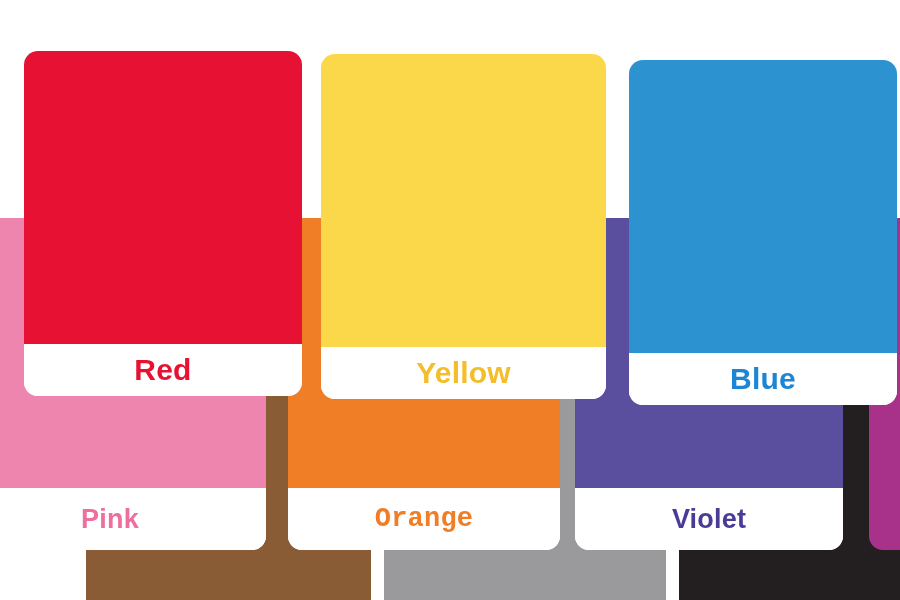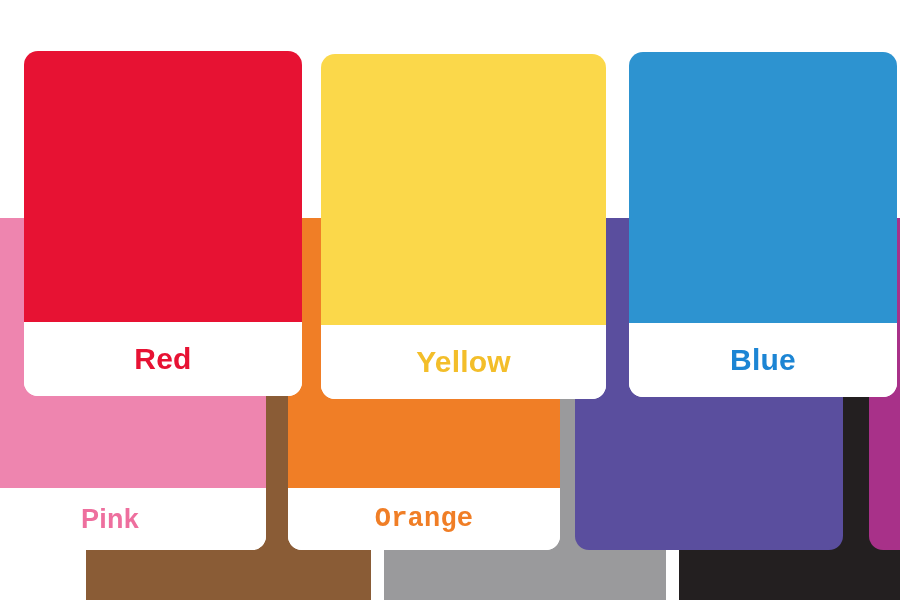--- a/index.html
+++ b/index.html
@@ -38,21 +38,21 @@
     display: flex;
     align-items: center;
     justify-content: center;
     font-weight: bold;
     letter-spacing: 0.2px;
     line-height: 1;
     white-space: nowrap;
   }
   
   .row-front .caption {
-    height: 74px;
+    height: 52px;
     font-size: 30px;
   }
   
   .row-mid .caption {
     height: 62px;
     font-size: 27px;
   }
   
   .row-back  { z-index: 1; }
   .row-mid   { z-index: 2; }
@@ -82,26 +82,27 @@
     <div class="card row-mid" style="left: -46px; top: 218px; width: 312px; height: 332px;">
       <div class="swatch" style="background: rgb(238, 133, 175);"></div>
       <div class="caption" style="color: rgb(238, 111, 158);">Pink</div>
     </div>
     <div class="card row-mid" style="left: 288px; top: 218px; width: 272px; height: 332px;">
       <div class="swatch" style="background: rgb(240, 126, 38);"></div>
       <div class="caption" style="color: rgb(240, 126, 38); font-family: Liberation Mono, monospace;">Orange</div>
     </div>
     <div class="card row-mid" style="left: 575px; top: 218px; width: 268px; height: 332px;">
       <div class="swatch" style="background: rgb(90, 78, 158);"></div>
+      <div class="caption" style="color: rgb(74, 60, 150);">Violet</div>
     </div>
     <div class="card row-front" style="left: 24px; top: 51px; width: 278px; height: 345px;">
       <div class="swatch" style="background: rgb(231, 18, 51);"></div>
       <div class="caption" style="color: rgb(231, 18, 51);">Red</div>
     </div>
     <div class="card row-front" style="left: 321px; top: 54px; width: 285px; height: 345px;">
       <div class="swatch" style="background: rgb(251, 216, 74);"></div>
       <div class="caption" style="color: rgb(243, 190, 42);">Yellow</div>
     </div>
-    <div class="card row-front" style="left: 629px; top: 52px; width: 268px; height: 345px;">
+    <div class="card row-front" style="left: 629px; top: 60px; width: 268px; height: 345px;">
       <div class="swatch" style="background: rgb(45, 147, 208);"></div>
       <div class="caption" style="color: rgb(28, 133, 212);">Blue</div>
     </div>
   </div>
 
 </body></html>

